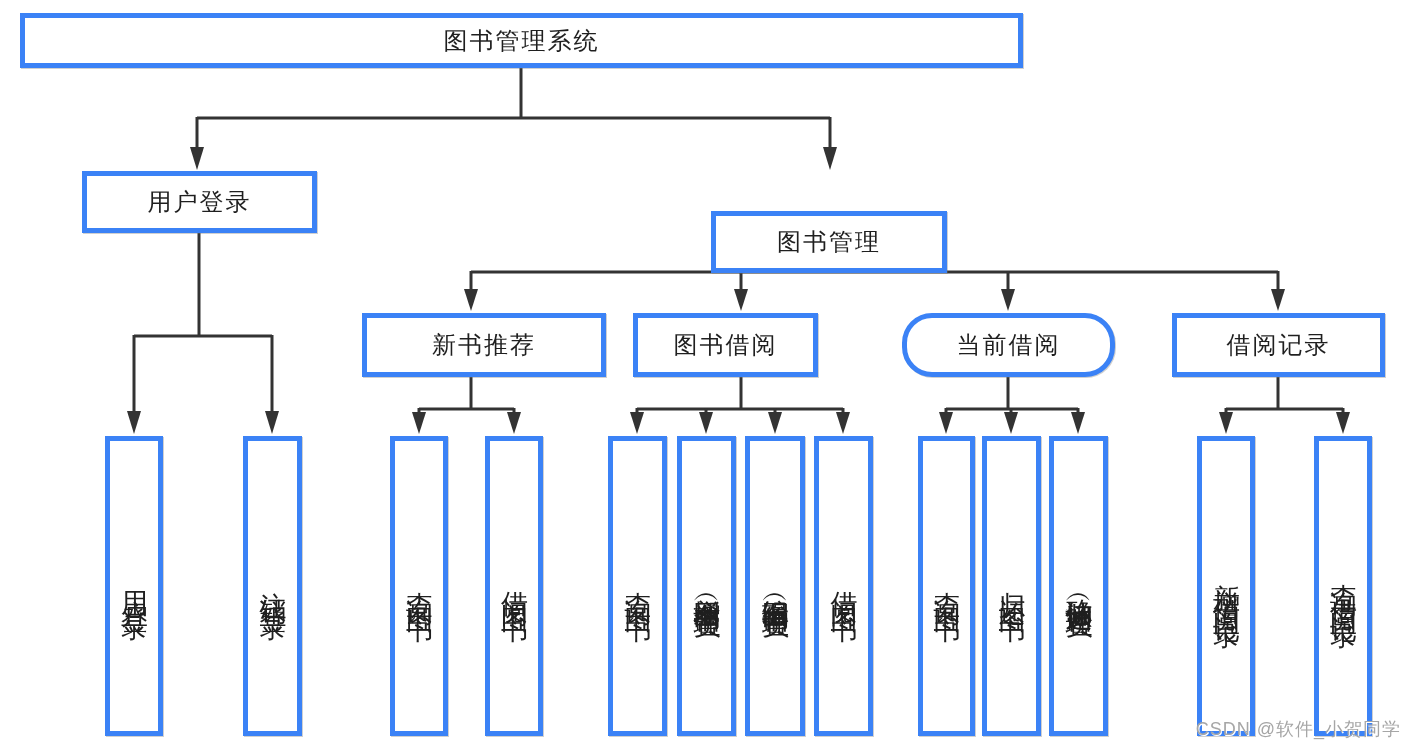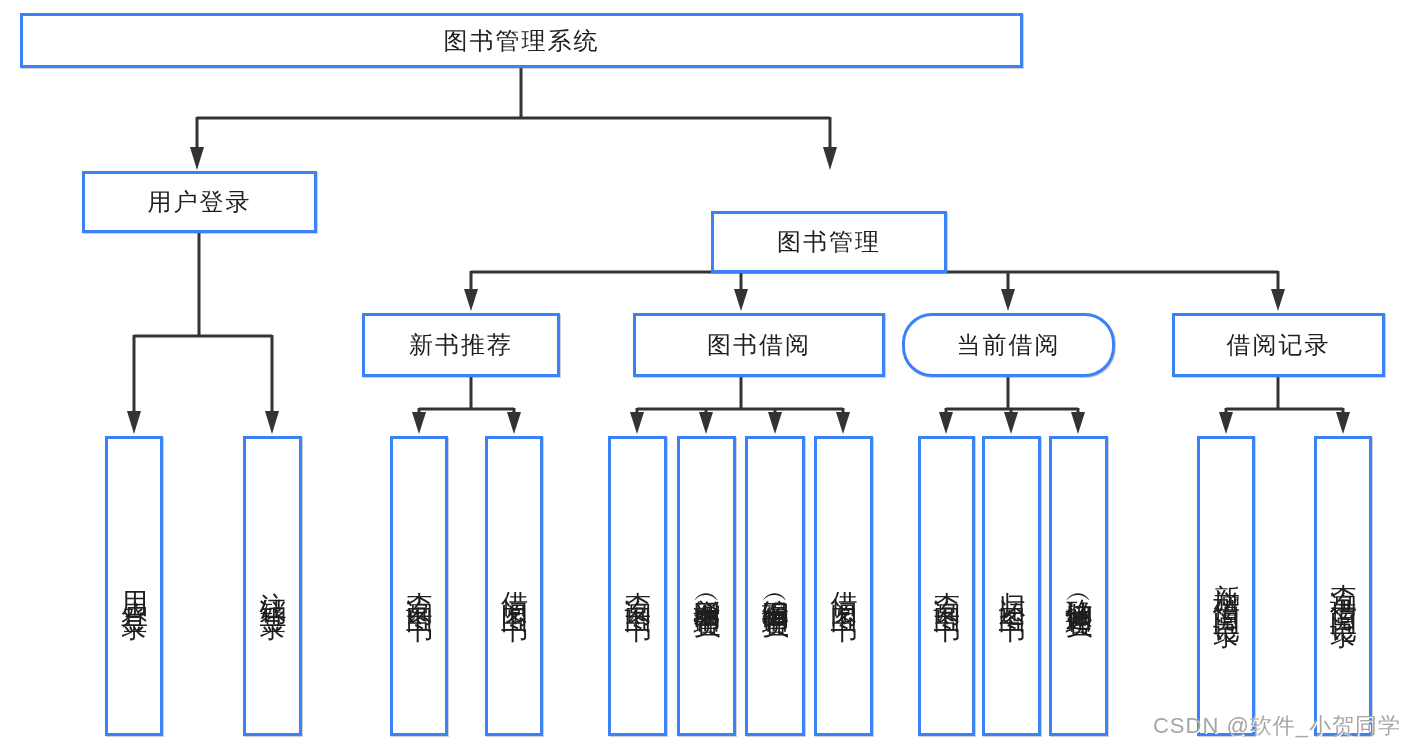--- a/index.html
+++ b/index.html
@@ -22,21 +22,21 @@
     stroke-width: 3;
     fill: none;
   }
   svg.connectors polygon {
     fill: #333333;
     stroke: none;
   }
   .node {
     position: absolute;
     box-sizing: border-box;
-    border: 3px solid #3b82f6;
+    border: 5px solid #3b82f6;
     background: #ffffff;
     display: flex;
     align-items: center;
     justify-content: center;
     box-shadow: 1px 1px 0 rgba(120,120,120,0.35);
   }
   .hnode span {
     font-size: 24px;
     letter-spacing: 2px;
     color: #1f1f1f;
@@ -47,21 +47,21 @@
     font-size: 27px;
     letter-spacing: 8px;
     line-height: 1;
     color: #1f1f1f;
   }
   .leaf.long span { letter-spacing: 2px; }
   .watermark {
     position: absolute;
     right: 4px;
     bottom: 6px;
-    font-size: 22px;
+    font-size: 18px;
     color: #a6a6a6;
     letter-spacing: 1px;
     text-shadow: 1px 1px 0 #ffffff;
     white-space: nowrap;
     z-index: 5;
   }
 </style>
 </head>
 <body>
 
@@ -147,24 +147,24 @@
     <span>图书管理系统</span>
   </div>
 
   <div class="node hnode" style="left:82px; top:171px; width:235px; height:62px;">
     <span>用户登录</span>
   </div>
   <div class="node hnode" style="left:711px; top:171px; width:236px; height:62px;margin-top:40px;">
     <span>图书管理</span>
   </div>
 
-  <div class="node hnode" style="left:362px; top:313px; width:198px; height:64px;">
+  <div class="node hnode" style="left:362px; top:313px; width:244px; height:64px;">
     <span>新书推荐</span>
   </div>
-  <div class="node hnode" style="left:633px; top:313px; width:252px; height:64px;">
+  <div class="node hnode" style="left:633px; top:313px; width:185px; height:64px;">
     <span>图书借阅</span>
   </div>
   <div class="node hnode" style="left:902px; top:313px; width:213px; height:64px;border-radius:30px;">
     <span>当前借阅</span>
   </div>
   <div class="node hnode" style="left:1172px; top:313px; width:213px; height:64px;">
     <span>借阅记录</span>
   </div>
 
   <div class="node leaf" style="left:105px; top:436px; width:58px; height:300px;">

